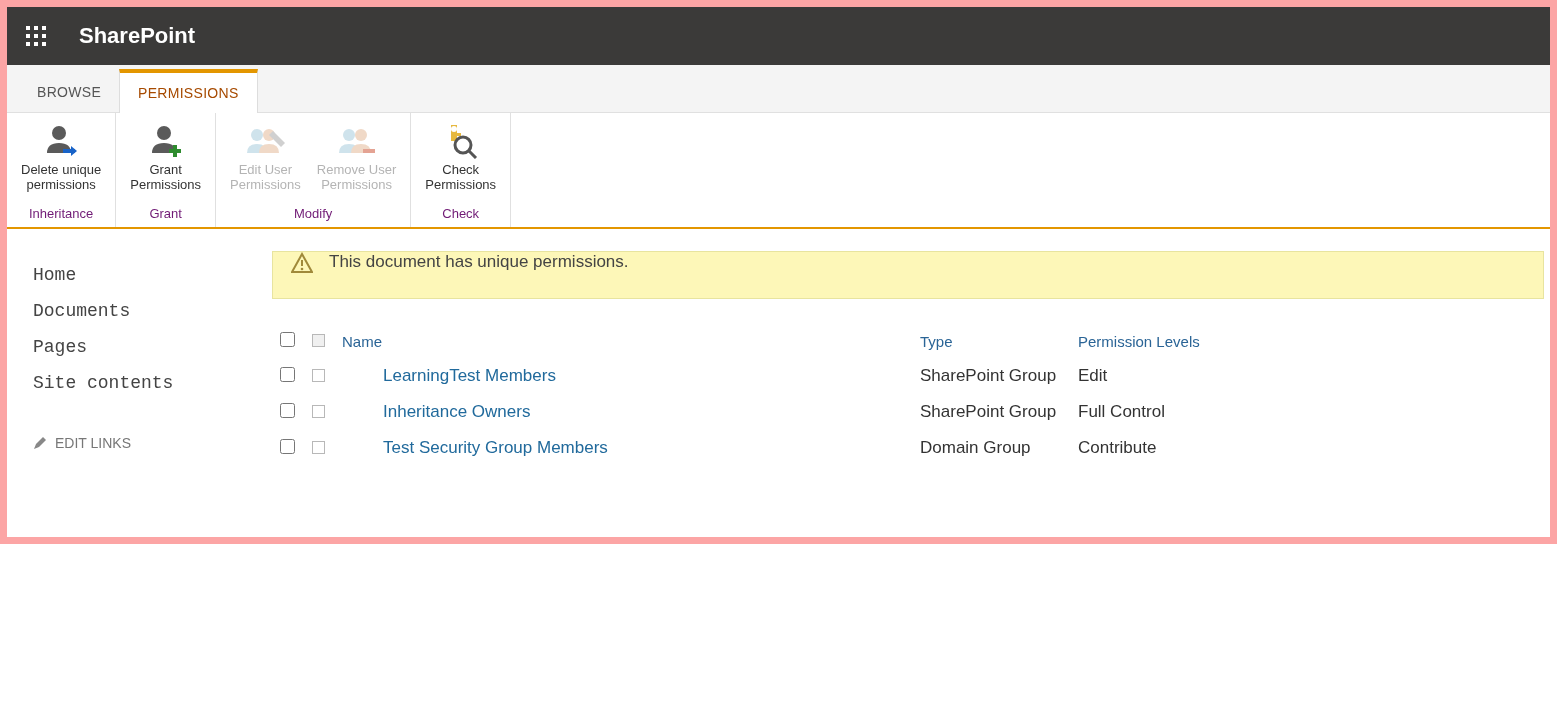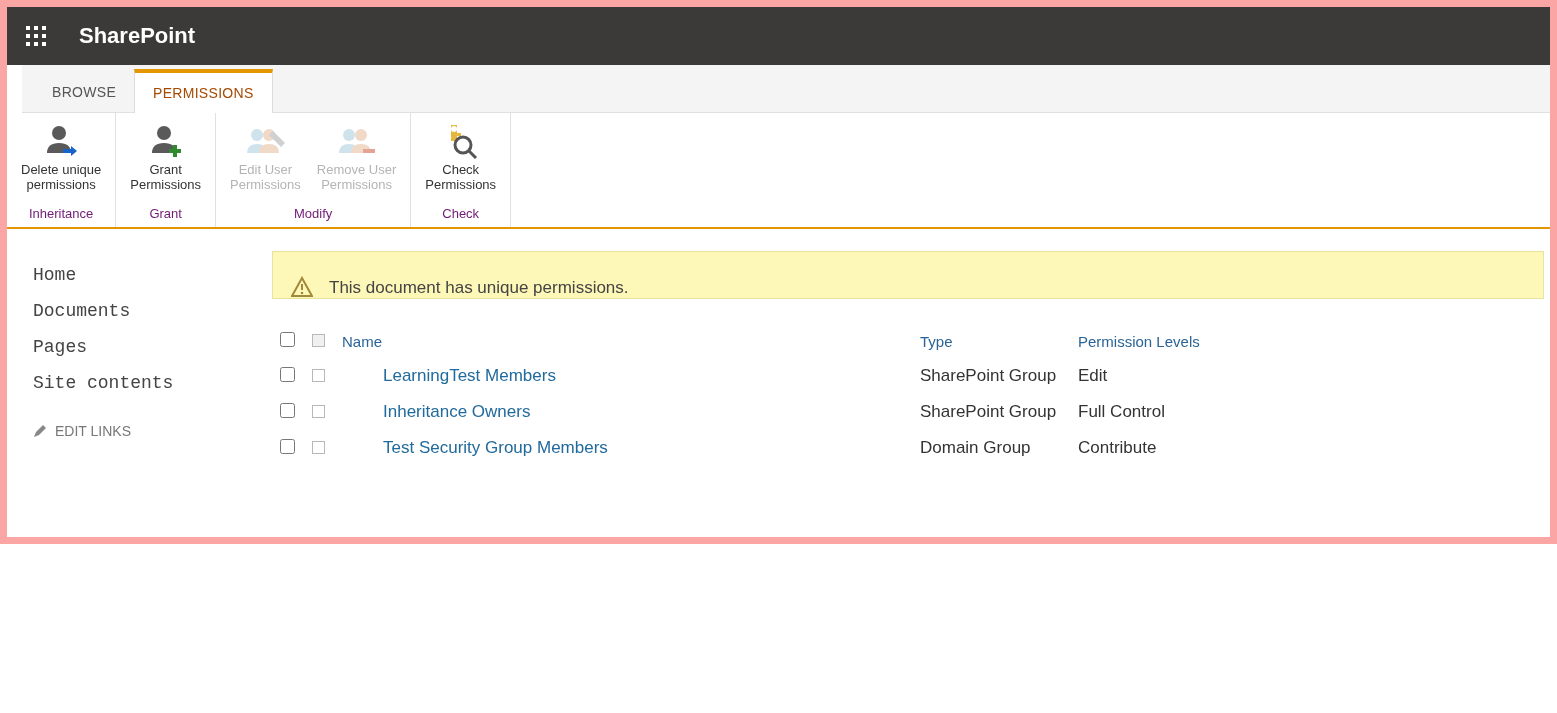--- a/index.html
+++ b/index.html
@@ -39,21 +39,20 @@
   }
 
   
   .tabs-row {
     background: #f4f4f4;
     border-bottom: 1px solid #e0e0e0;
     display: flex;
     align-items: flex-end;
     height: 48px;
     padding-left: 12px;
-    margin-left: 15px;
   }
   .tab {
     padding: 0 18px;
     height: 40px;
     display: flex;
     align-items: center;
     font-size: 14px;
     color: #555;
     cursor: pointer;
     text-transform: uppercase;
@@ -125,35 +124,35 @@
     font-size: 18px;
     text-decoration: none;
     font-family: Liberation Mono, monospace;
   }
   .edit-links {
     display: flex;
     align-items: center;
     gap: 8px;
     color: #777;
     font-size: 14px;
-    margin-top: 22px;
+    margin-top: 34px;
     cursor: pointer;
     text-transform: uppercase;
   }
 
   .main-content {
     flex: 1;
     padding: 22px 6px 0 0;
   }
 
   .notice-bar {
     background: #fdf7b8;
     border: 1px solid #e8e49f;
     display: flex;
-    align-items: flex-end;
+    align-items: flex-start;
     height: 48px;
     padding: 0 18px;
     gap: 16px;
     color: #444;
     font-size: 17px;
   }
 
   .perm-table {
     margin-top: 24px;
     width: 100%;

